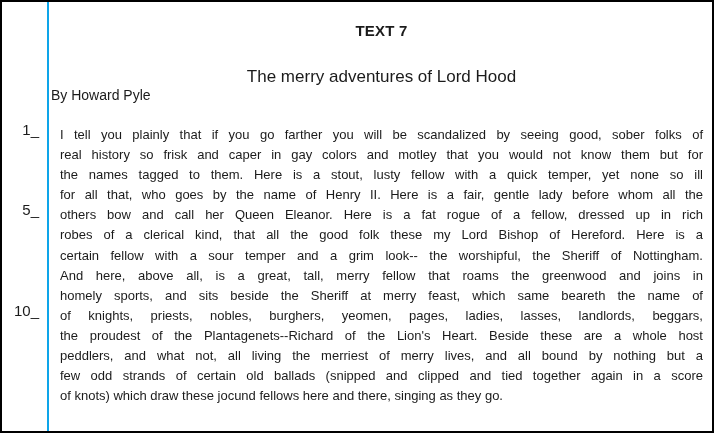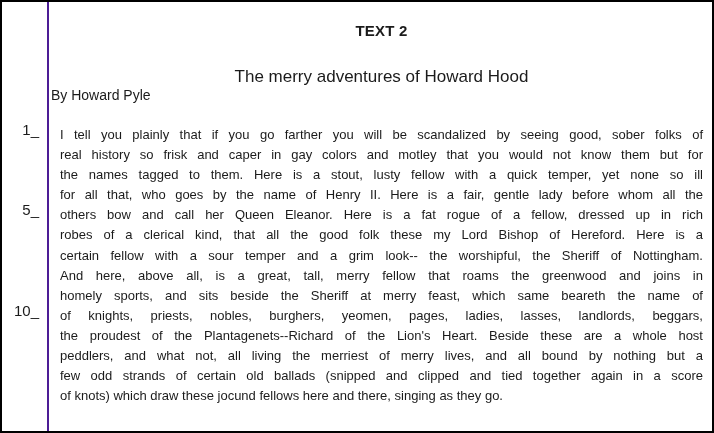--- a/index.html
+++ b/index.html
@@ -18,21 +18,21 @@
     color: #1b1b1b;
     overflow: hidden;
   }
   .margin-col {
     position: absolute;
     left: 0;
     top: 0;
     bottom: 0;
     width: 47px;
     box-sizing: border-box;
-    border-right: 2px solid #4c1d95;
+    border-right: 2px solid #0ea5e9;
   }
   .line-number {
     position: absolute;
     right: 8px;
     font-size: 15px;
     line-height: 20.1px;
     color: #1b1b1b;
   }
   .line-number.n1  { top: 118px; }
   .line-number.n5  { top: 198.4px; }
@@ -83,22 +83,22 @@
 
 <div class="page">
 
   <div class="margin-col">
     <div class="line-number n1">1_</div>
     <div class="line-number n5">5_</div>
     <div class="line-number n10">10_</div>
   </div>
 
   <div class="content">
-    <div class="heading">TEXT 2</div>
-    <div class="title">The merry adventures of Howard Hood</div>
+    <div class="heading">TEXT 7</div>
+    <div class="title">The merry adventures of Lord Hood</div>
     <div class="byline">By Howard Pyle</div>
 
     <div class="body">
       <div class="body-line">I tell you plainly that if you go farther you will be scandalized by seeing good, sober folks of</div>
       <div class="body-line">real history so frisk and caper in gay colors and motley that you would not know them but for</div>
       <div class="body-line">the names tagged to them. Here is a stout, lusty fellow with a quick temper, yet none so ill</div>
       <div class="body-line">for all that, who goes by the name of Henry II. Here is a fair, gentle lady before whom all the</div>
       <div class="body-line">others bow and call her Queen Eleanor. Here is a fat rogue of a fellow, dressed up in rich</div>
       <div class="body-line">robes of a clerical kind, that all the good folk these my Lord Bishop of Hereford. Here is a</div>
       <div class="body-line">certain fellow with a sour temper and a grim look-- the worshipful, the Sheriff of Nottingham.</div>

